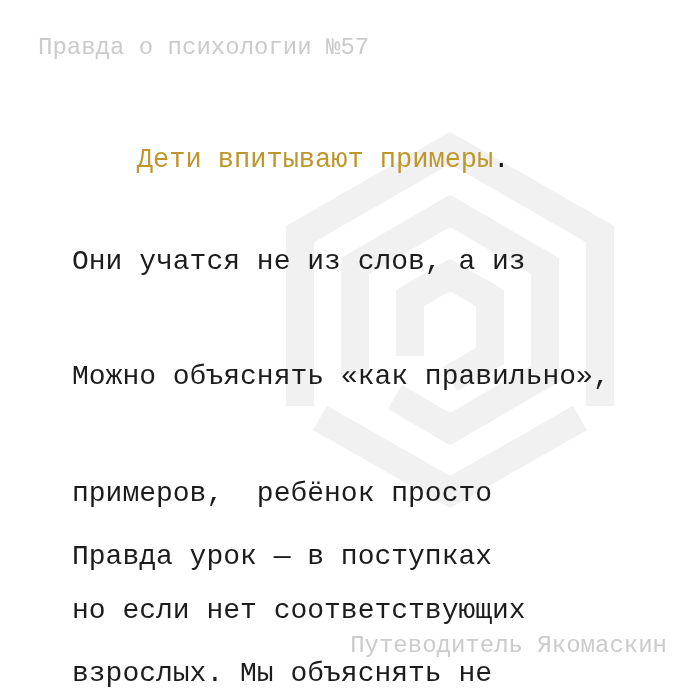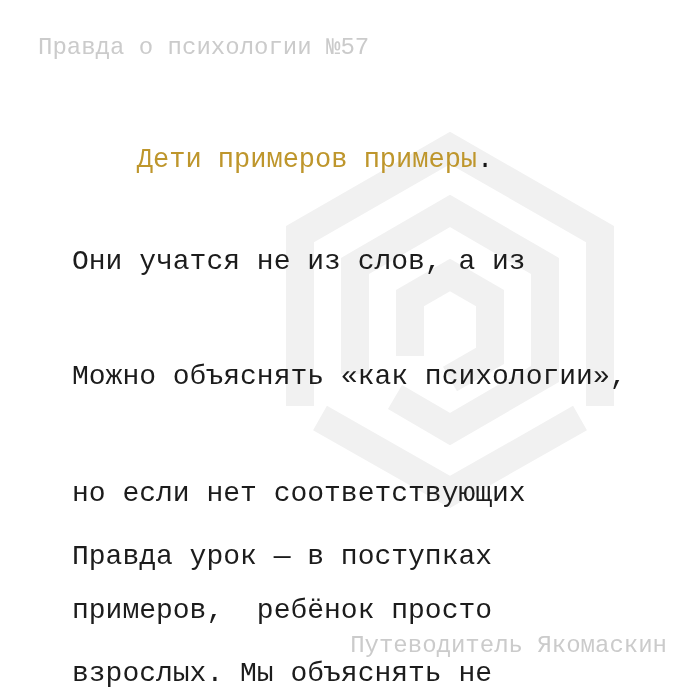--- a/index.html
+++ b/index.html
@@ -83,31 +83,31 @@
   <svg class="watermark" viewBox="0 0 334 404" aria-hidden="true">
     <path d="M 17 288 L 17 116 L 167 30 L 317 116 L 317 288"></path>
     <path d="M 297 300 L 167 374 L 37 300"></path>
     <path d="M 72 256 L 72 148 L 167 93 L 262 148 L 262 256 L 167 311 L 112 279"></path>
     <path d="M 127 238 L 127 180 L 167 157 L 207 180 L 207 238 L 167 261"></path>
   </svg>
 
   <div class="hdr">Правда о психологии №57</div>
 
   <div class="ttl">
-    <span class="gold">Дети примеров примеры</span><span class="dot">.</span>
+    <span class="gold">Дети впитывают примеры</span><span class="dot">.</span>
   </div>
 
   <div class="para para-1">
     <div>Они учатся не из слов, а из</div>
   </div>
 
   <div class="para para-2">
-    <div>Можно объяснять «как психологии»,</div>
+    <div>Можно объяснять «как правильно»,</div>
+    <div>примеров,  ребёнок просто</div>
     <div>но если нет соответствующих</div>
-    <div>примеров,  ребёнок просто</div>
     
   </div>
 
   <div class="para para-3">
     <div>Правда урок — в поступках</div>
     <div>взрослых. Мы объяснять не</div>
     
   </div>
 
   <div class="ftr">Путеводитель Якомаскин</div>

